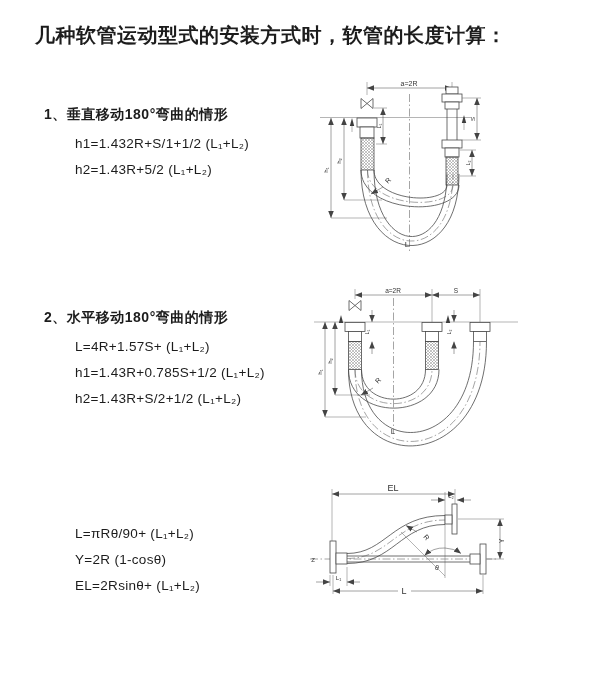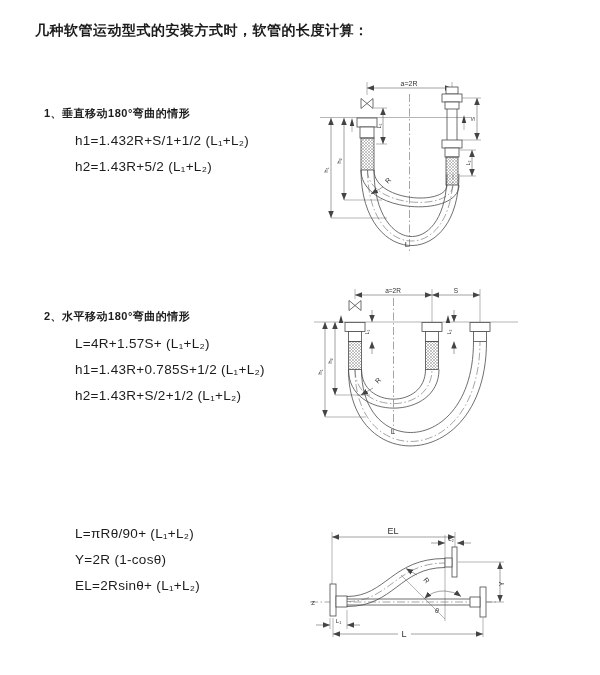--- a/index.html
+++ b/index.html
@@ -1,20 +1,20 @@
 <!DOCTYPE html>
 <html><head>
 <meta charset="utf-8">
 <style>
   html,body{margin:0;padding:0;background:#fff;}
   .canvas{position:relative;width:600px;height:675px;background:#ffffff;overflow:hidden;
           font-family:"Liberation Sans",sans-serif;color:#1c1c1c;}
-  .doc-title{position:absolute;left:35px;top:22px;font-size:14px;font-weight:700;letter-spacing:.5px;}
+  .doc-title{position:absolute;left:35px;top:22px;font-size:20px;font-weight:700;letter-spacing:.5px;}
   .section{position:absolute;left:44px;}
-  .sec-heading{font-size:11px;font-weight:700;letter-spacing:.5px;margin:0 0 7px 0;}
+  .sec-heading{font-size:14px;font-weight:700;letter-spacing:.5px;margin:0 0 7px 0;}
   .formula{font-size:13.5px;font-weight:400;line-height:26px;padding-left:31px;letter-spacing:.3px;}
   .diagram{position:absolute;}
   svg{display:block;}
   svg text{font-family:"Liberation Sans",sans-serif;fill:#333;}
   .ln{stroke:#4a4a4a;stroke-width:.8;fill:none;}
   .thin{stroke:#6a6a6a;stroke-width:.5;fill:none;}
   .dim{stroke:#555;stroke-width:.55;fill:none;}
   .cl{stroke:#5a5a5a;stroke-width:.55;fill:none;stroke-dasharray:8 2.5 1.5 2.5;}
   .part{fill:#ffffff;stroke:#4a4a4a;stroke-width:.8;}
   .braidfill{stroke:#4a4a4a;stroke-width:.8;}
@@ -226,21 +226,21 @@
 
       <g>
         <text x="70" y="102" font-size="7" transform="rotate(-45 70 102)">R</text>
         <line class="dim" x1="65" y1="106" x2="53" y2="113" marker-end="url(#m2)"></line>
       </g>
 
       <text x="85" y="152" font-size="8" text-anchor="middle">L</text>
     </svg>
   </div>
 
-  <div class="diagram" style="left:300px;top:522px">
+  <div class="diagram" style="left:300px;top:479px">
     <svg width="300" height="145" viewBox="0 0 300 145">
       <defs>
         <marker id="m3" viewBox="0 0 8 8" refX="8" refY="4" markerWidth="7" markerHeight="7" markerUnits="userSpaceOnUse" orient="auto-start-reverse">
           <path d="M0,0.8 L8,4 L0,7.2 Z" fill="#444"></path>
         </marker>
       </defs>
 
       <g>
         <line class="dim" x1="32" y1="15" x2="155" y2="15" marker-start="url(#m3)" marker-end="url(#m3)"></line>
         <line class="thin" x1="32" y1="10" x2="32" y2="62"></line>

